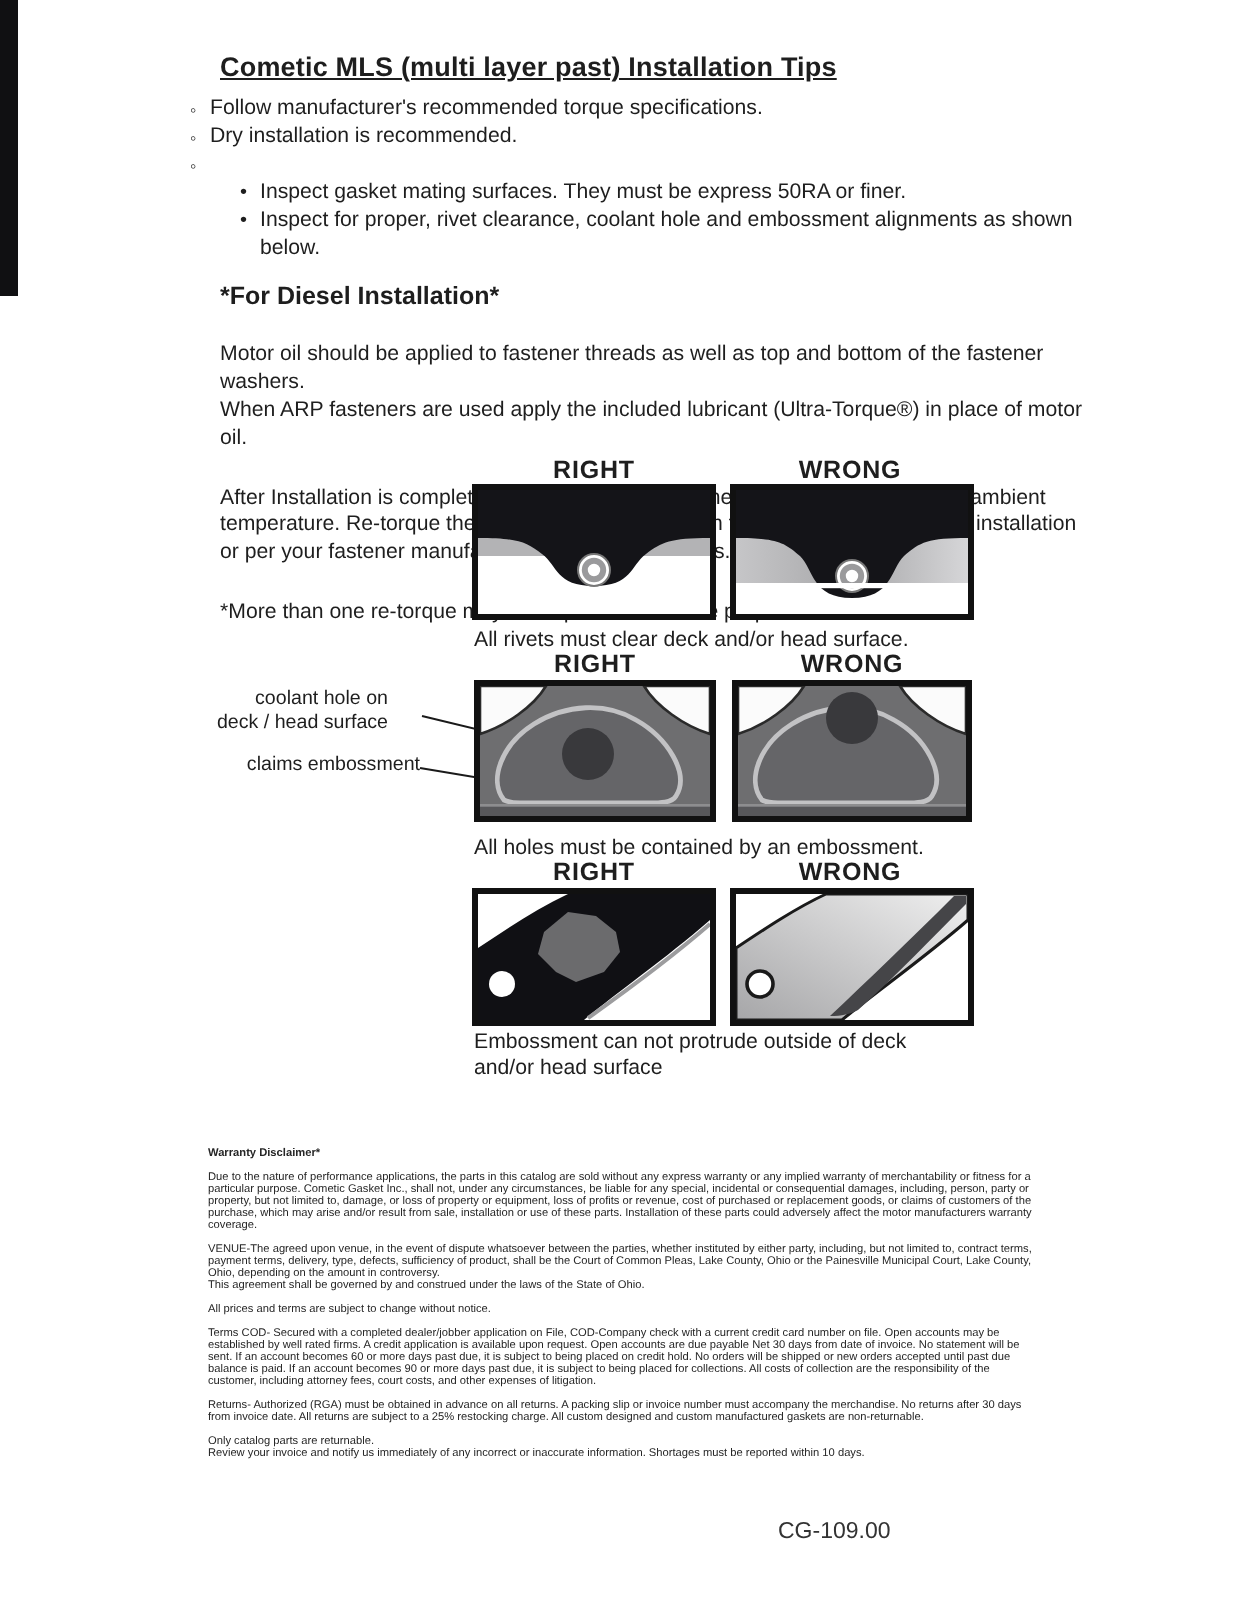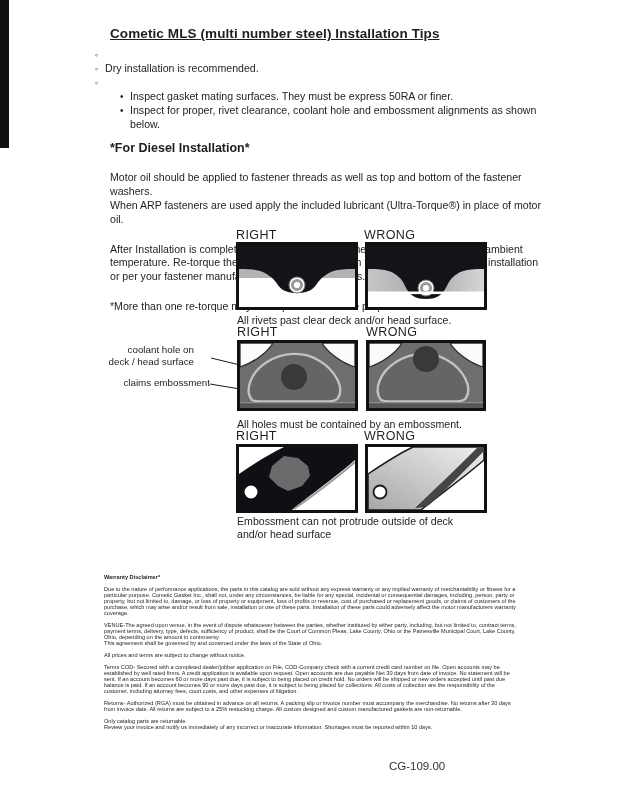--- a/index.html
+++ b/index.html
@@ -11,41 +11,42 @@
   
   .top-text{position:absolute;top:16px;left:95px;width:450px;}
   .doc-title{margin:10px 0 7px 15px;font-size:13.5px;font-weight:bold;text-decoration:underline;letter-spacing:.1px;}
   .bullet{font-size:10.6px;line-height:13.7px;display:flex;}
   .bullet .marker{width:10px;flex:0 0 10px;font-size:9px;line-height:14px;}
   .bullet.sub{margin-left:25px;}
   .bullet.sub .marker{font-size:10px;}
   .diesel-heading{font-weight:bold;font-size:12.5px;margin:10px 0 7px 15px;}
   .para{font-size:10.6px;line-height:13.8px;margin:16px 0 13px 15px;white-space:pre-line;}
   
-  .dlabel{position:absolute;width:122px;text-align:left;font-size:12.5px;font-weight:normal;letter-spacing:.4px;}
+  .dlabel{position:absolute;width:122px;text-align:center;font-size:12.5px;font-weight:bold;letter-spacing:.4px;}
   .panel{position:absolute;}
   .panel svg{display:block;}
   .dcaption{position:absolute;font-size:10.6px;line-height:12.5px;white-space:pre-line;}
   .annot{position:absolute;text-align:right;font-size:9.8px;line-height:11.5px;}
   .leader{position:absolute;}
   
   .legal{position:absolute;top:574px;left:104px;width:414px;font-size:5.6px;line-height:6px;color:#262626;}
   .legal .legal-heading{font-weight:bold;margin:0 0 6px 0;}
   .legal p{margin:0 0 6px 0;white-space:pre-line;}
   .footer-code{position:absolute;top:760px;left:389px;font-size:11.5px;color:#333;}
 </style>
 </head>
 <body>
 
 <div class="edge-bar"></div>
 
 <div class="top-text">
-  <div class="doc-title">Cometic MLS (multi number steel) Installation Tips</div>
+  <div class="doc-title">Cometic MLS (multi layer past) Installation Tips</div>
   <div class="bullet">
     <span class="marker">◦</span>
+    <span>Follow manufacturer's recommended torque specifications.</span>
   </div>
   <div class="bullet">
     <span class="marker">◦</span>
     <span>Dry installation is recommended.</span>
   </div>
   <div class="bullet">
     <span class="marker">◦</span>
   </div>
   <div class="bullet sub">
     <span class="marker">•</span>
@@ -89,21 +90,21 @@
     </defs>
     <rect x="1" y="1" width="120" height="66" fill="#ffffff"></rect>
     <rect x="3" y="27" width="116" height="23" fill="url(#gw1)"></rect>
     <path d="M3,3 H119 V27 C99,27 95,29 87,36 C80,43 81,57 61,57 C41,57 42,43 35,36 C27,29 23,27 3,27 Z" fill="#141418"></path>
     <circle cx="61" cy="46" r="8" fill="#ffffff" stroke="#777" stroke-width="1"></circle>
     <circle cx="61" cy="46" r="4.6" fill="none" stroke="#9a9a9c" stroke-width="3"></circle>
     <rect x="3" y="49.5" width="116" height="2.6" fill="#ffffff"></rect>
     <rect x="1.5" y="1.5" width="119" height="65" fill="none" stroke="#111" stroke-width="3"></rect>
   </svg>
 </div>
-<div class="dcaption" style="left: 237px; top: 314px; white-space: pre-line;">All rivets past clear deck and/or head surface.</div>
+<div class="dcaption" style="left: 237px; top: 314px; white-space: pre-line;">All rivets must clear deck and/or head surface.</div>
 
 <div class="dlabel" style="left:237px;top:325px;width:121px;">RIGHT</div>
 <div class="dlabel" style="left:366px;top:325px;width:120px;">WRONG</div>
 
 <div class="annot" style="left: 79px; top: 344px; width: 115px; white-space: pre-line;">coolant hole on
 deck / head surface</div>
 <div class="annot" style="left: 85px; top: 377px; width: 125px; white-space: pre-line;">claims embossment</div>
 <svg class="leader" style="left:205px;top:352px;" width="95" height="45">
   <line x1="6" y1="6" x2="89" y2="26" stroke="#1a1a1a" stroke-width="1"></line>
   <line x1="5" y1="32" x2="53" y2="40" stroke="#1a1a1a" stroke-width="1"></line>

